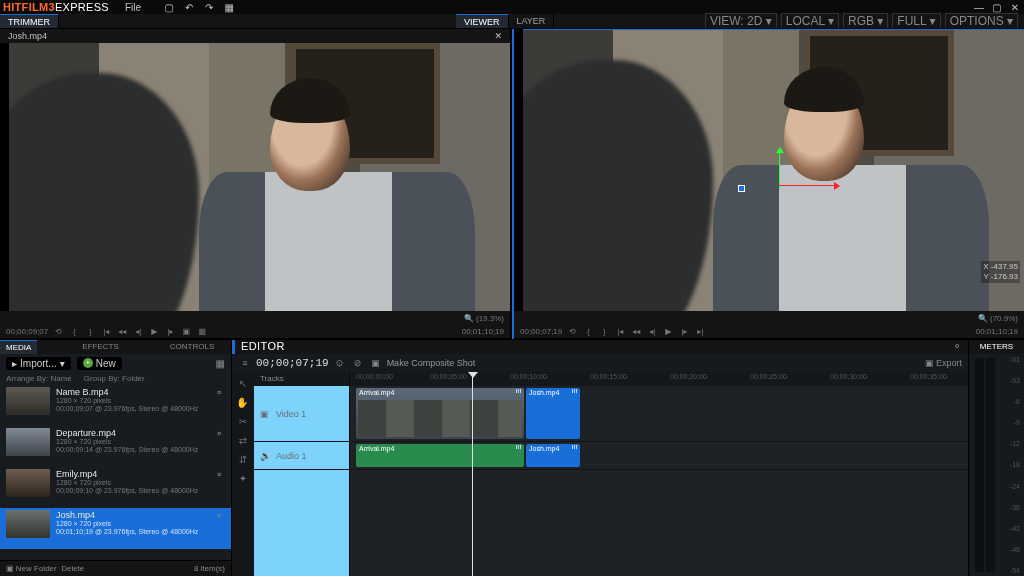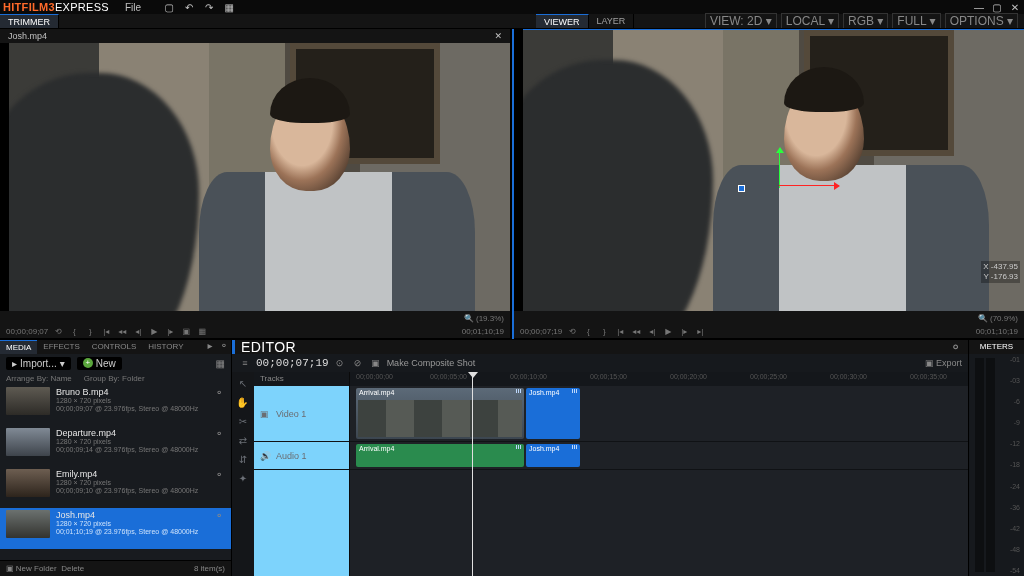--- a/index.html
+++ b/index.html
@@ -46,21 +46,21 @@
 .coord-readout { position: absolute; right: 4px; bottom: 28px; font-size: 8px; color: #ccc; text-align: right; line-height: 10px; background: rgba(0,0,0,.3); padding: 1px 2px; }
 
 .preview-footer { height: 14px; background: #141414; display: flex; align-items: center; justify-content: space-between; padding: 0 6px; font-size: 8px; color: #777; }
 .zoom-display { display: flex; gap: 2px; align-items: center; }
 .play-row { height: 14px; background: #141414; display: flex; align-items: center; gap: 4px; padding: 0 6px; font-size: 8px; color: #777; border-bottom: 1px solid #000; }
 .play-row .btn { width: 12px; text-align: center; }
 .play-row .tc { margin-right: auto; }
 
 .lower { flex: 1; display: flex; border-top: 1px solid #000; overflow: hidden; }
 .media-panel { width: 232px; display: flex; flex-direction: column; background: #181b1f; border-right: 1px solid #000; }
-.media-tabs { height: 14px; display: flex; background: #141414; }
+.media-tabs { height: 14px; display: flex; background: #141414; gap: 39px; }
 .media-tabs .mt { padding: 0 6px; line-height: 14px; font-size: 8px; color: #888; text-transform: uppercase; }
 .media-tabs .mt.active { color: #fff; border-top: 1px solid #1a6ed8; background: #242a33; }
 .media-tabs .fill { flex: 1; }
 .media-tabs .pin { width: 14px; text-align: center; color: #888; }
 .media-toolbar { height: 18px; display: flex; gap: 6px; padding: 2px 6px; align-items: center; }
 .btn-dark { background: #000; border-radius: 2px; padding: 1px 6px; display: flex; gap: 3px; align-items: center; color: #ccc; }
 .circ { width: 10px; height: 10px; border-radius: 50%; background: #5aa63c; color: #fff; text-align: center; line-height: 10px; font-size: 8px; }
 .search-row { padding: 1px 6px; }
 .search-row input { width: 100%; background: #101215; border: 1px solid #2a2d31; color: #666; padding: 1px 4px; font-size: 9px; }
 .sort-row { display: flex; padding: 2px 6px; font-size: 8px; color: #777; gap: 12px; }
@@ -73,21 +73,21 @@
 .mi-thumb.t2 { background: linear-gradient(#808a95,#3e444b); }
 .mi-thumb.t3 { background: linear-gradient(#6d5e51,#2d241c); }
 .mi-thumb.t4 { background: linear-gradient(#6b716f,#33332f); }
 .mi-info { flex: 1; display: flex; flex-direction: column; }
 .mi-name { font-size: 9px; color: #e6e6e6; }
 .mi-meta { font-size: 7px; color: #777; line-height: 8px; }
 .mi-ctrl { width: 10px; color: #888; }
 .media-footer { height: 16px; background: #141414; display: flex; align-items: center; padding: 0 6px; gap: 8px; font-size: 8px; color: #888; justify-content: space-between; border-top: 1px solid #000; }
 
 .editor-panel { flex: 1; display: flex; flex-direction: column; background: #1a1d21; overflow: hidden; }
-.editor-header { height: 14px; background: #141414; display: flex; align-items: center; padding: 0 6px; font-size: 14px; color: #fff; text-transform: uppercase; letter-spacing: .4px; border-left: 3px solid #1a6ed8; }
+.editor-header { height: 14px; background: #141414; display: flex; align-items: flex-start; padding: 0 6px; font-size: 11px; color: #fff; text-transform: uppercase; letter-spacing: .4px; border-left: 3px solid #1a6ed8; }
 .editor-header .efill { flex: 1; }
 .editor-toolbar { height: 18px; display: flex; align-items: center; gap: 4px; padding: 0 6px; background: #16191d; font-size: 9px; color: #aaa; }
 .editor-toolbar .tc-main { font-family: 'Courier New', monospace; color: #ddd; font-size: 11px; }
 .editor-toolbar .tbtn { width: 14px; text-align: center; color: #888; }
 .editor-toolbar .composite { display: flex; gap: 4px; align-items: center; color: #999; }
 .editor-toolbar .exfill { flex: 1; }
 .editor-toolbar .export { color: #888; }
 
 .timeline-area { flex: 1; display: flex; overflow: hidden; }
 .tl-gutter { width: 22px; background: #141619; display: flex; flex-direction: column; align-items: center; gap: 8px; padding-top: 6px; }
@@ -138,21 +138,21 @@
     </span>
   </div>
   <div class="win-ctrls">
     <span>—</span>
     <span>▢</span>
     <span>✕</span>
   </div>
 </div>
 
 <div class="tab-row">
-  <div style="width:536px;display:flex;">
+  <div style="width:456px;display:flex;">
     <span class="pane-tab active">TRIMMER</span>
   </div>
   <div style="flex:1;display:flex;">
     <span class="pane-tab active">VIEWER</span>
     <span class="pane-tab">LAYER</span>
     <span class="spacer"></span>
     <div class="right-controls">
       <span class="dropdown-badge"><span>VIEW: 2D</span> ▾</span>
       <span class="dropdown-badge"><span>LOCAL</span> ▾</span>
       <span class="dropdown-badge"><span>RGB</span> ▾</span>
@@ -263,21 +263,21 @@
       <span style="color:#888">▦</span>
     </div>
     <div class="sort-row">
       <span>Arrange By: Name</span>
       <span>Group By: Folder</span>
     </div>
     <div class="media-list">
       <div class="media-item">
         <span class="mi-thumb t1"></span>
         <div class="mi-info">
-          <span class="mi-name">Bruno B.mp4</span>
+          <span class="mi-name">Name B.mp4</span>
           <span class="mi-meta">1280 × 720 pixels</span>
           <span class="mi-meta">00;00;09;07 @ 23.976fps, Stereo @ 48000Hz</span>
         </div>
         <span class="mi-ctrl">⚬</span>
       </div>
       <div class="media-item">
         <span class="mi-thumb t2"></span>
         <div class="mi-info">
           <span class="mi-name">Departure.mp4</span>
           <span class="mi-meta">1280 × 720 pixels</span>

